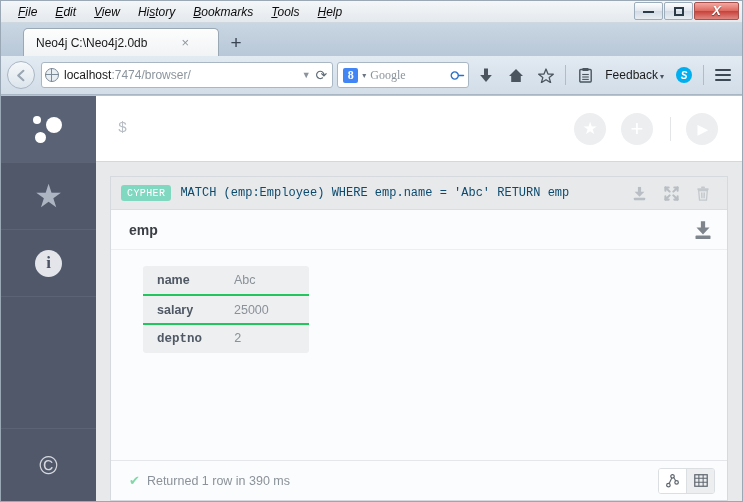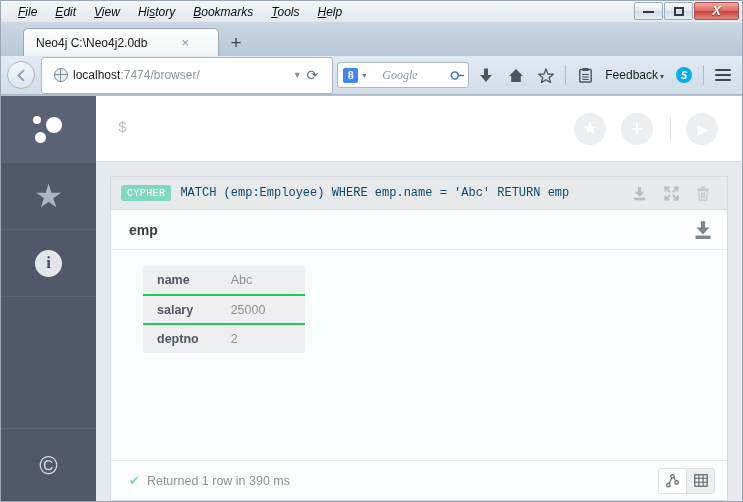--- a/index.html
+++ b/index.html
@@ -100,26 +100,26 @@
   }
   .backbtn {
     width: 28px; height: 28px; border-radius: 50%;
     background: linear-gradient(to bottom,#f6f8fa,#dce5ed);
     border: 1px solid #a9b6c4;
     display: flex; align-items: center; justify-content: center;
     color: #8d9aa8; font-size: 15px;
     margin-right: 2px;
   }
   .urlbox {
-    flex: 1 1 auto; height: 37px;
+    flex: 1 1 auto; height: 26px;
     background: #fff;
     border: 1px solid #a9b6c4;
     border-radius: 3px;
     display: flex; align-items: center;
-    padding: 0 12px;
+    padding: 0 3px;
     gap: 5px;
     min-width: 0;
   }
   .globe {
     width: 14px; height: 14px; border-radius: 50%;
     border: 1.4px solid #7d8b99; background: #e9eef3;
     position: relative; flex: 0 0 14px;
   }
   .globe:before{content:"";position:absolute;left:-1.4px;top:5px;width:14px;height:1.4px;background:#7d8b99;}
   .globe:after{content:"";position:absolute;left:5px;top:-1.4px;width:1.4px;height:14px;background:#7d8b99;}
@@ -133,21 +133,21 @@
     background: #fff; border: 1px solid #a9b6c4; border-radius: 3px;
     display: flex; align-items: center; padding: 0 5px; gap: 4px;
   }
   .glogo {
     width: 15px; height: 15px; background: #4285f4; border-radius: 2px;
     color: #fff; font-size: 12px; font-weight: bold;
     display: flex; align-items: center; justify-content: center;
     font-family: "Liberation Serif", serif;
   }
   .sb-caret { font-size: 8px; color: #6b7682; }
-  .sb-text { flex: 1; font-size: 12px; color: #8b949d; font-style: italic; font-family: "Liberation Serif", serif; margin-left: 12px;}
+  .sb-text { flex: 1; font-size: 12px; color: #8b949d; font-family: "Liberation Serif", serif;}
   .magnifier { color: #2a6fc9; font-size: 13px; transform: rotate(-45deg); }
 
   .tbicon {
     width: 26px; height: 28px;
     display: flex; align-items: center; justify-content: center;
     color: #4a5560; font-size: 15px;
     flex: 0 0 auto;
   }
   .tb-divider { width: 1px; height: 20px; background: #b0bcc8; margin: 0 2px; }
   .feedback { font-size: 12px; color: #1b1b1b; padding: 0 3px; white-space: nowrap;}
@@ -309,21 +309,21 @@
     border-radius: 3px;
     overflow: hidden;
   }
   .prop-table td {
     padding: 6px 12px 6px 14px;
     font-size: 12.5px;
     border-bottom: 2px solid #22c55e;
     vertical-align: middle;
     height: 29px;
   }
-  .prop-table tr:last-child td { border-bottom: none; }
+  .prop-table tr:last-child td { border-bottom: none; font-family: Liberation Mono, monospace; }
   .prop-key { color: #4f5864; font-weight: bold; padding-right: 18px !important; }
   .prop-val { color: #8a9199; padding-right: 40px !important; }
 
   
   .status {
     height: 40px; flex: 0 0 40px;
     border-top: 1px solid #e4e6e9;
     background: #fbfcfd;
     display: flex; align-items: center;
     padding: 0 12px 0 18px;

